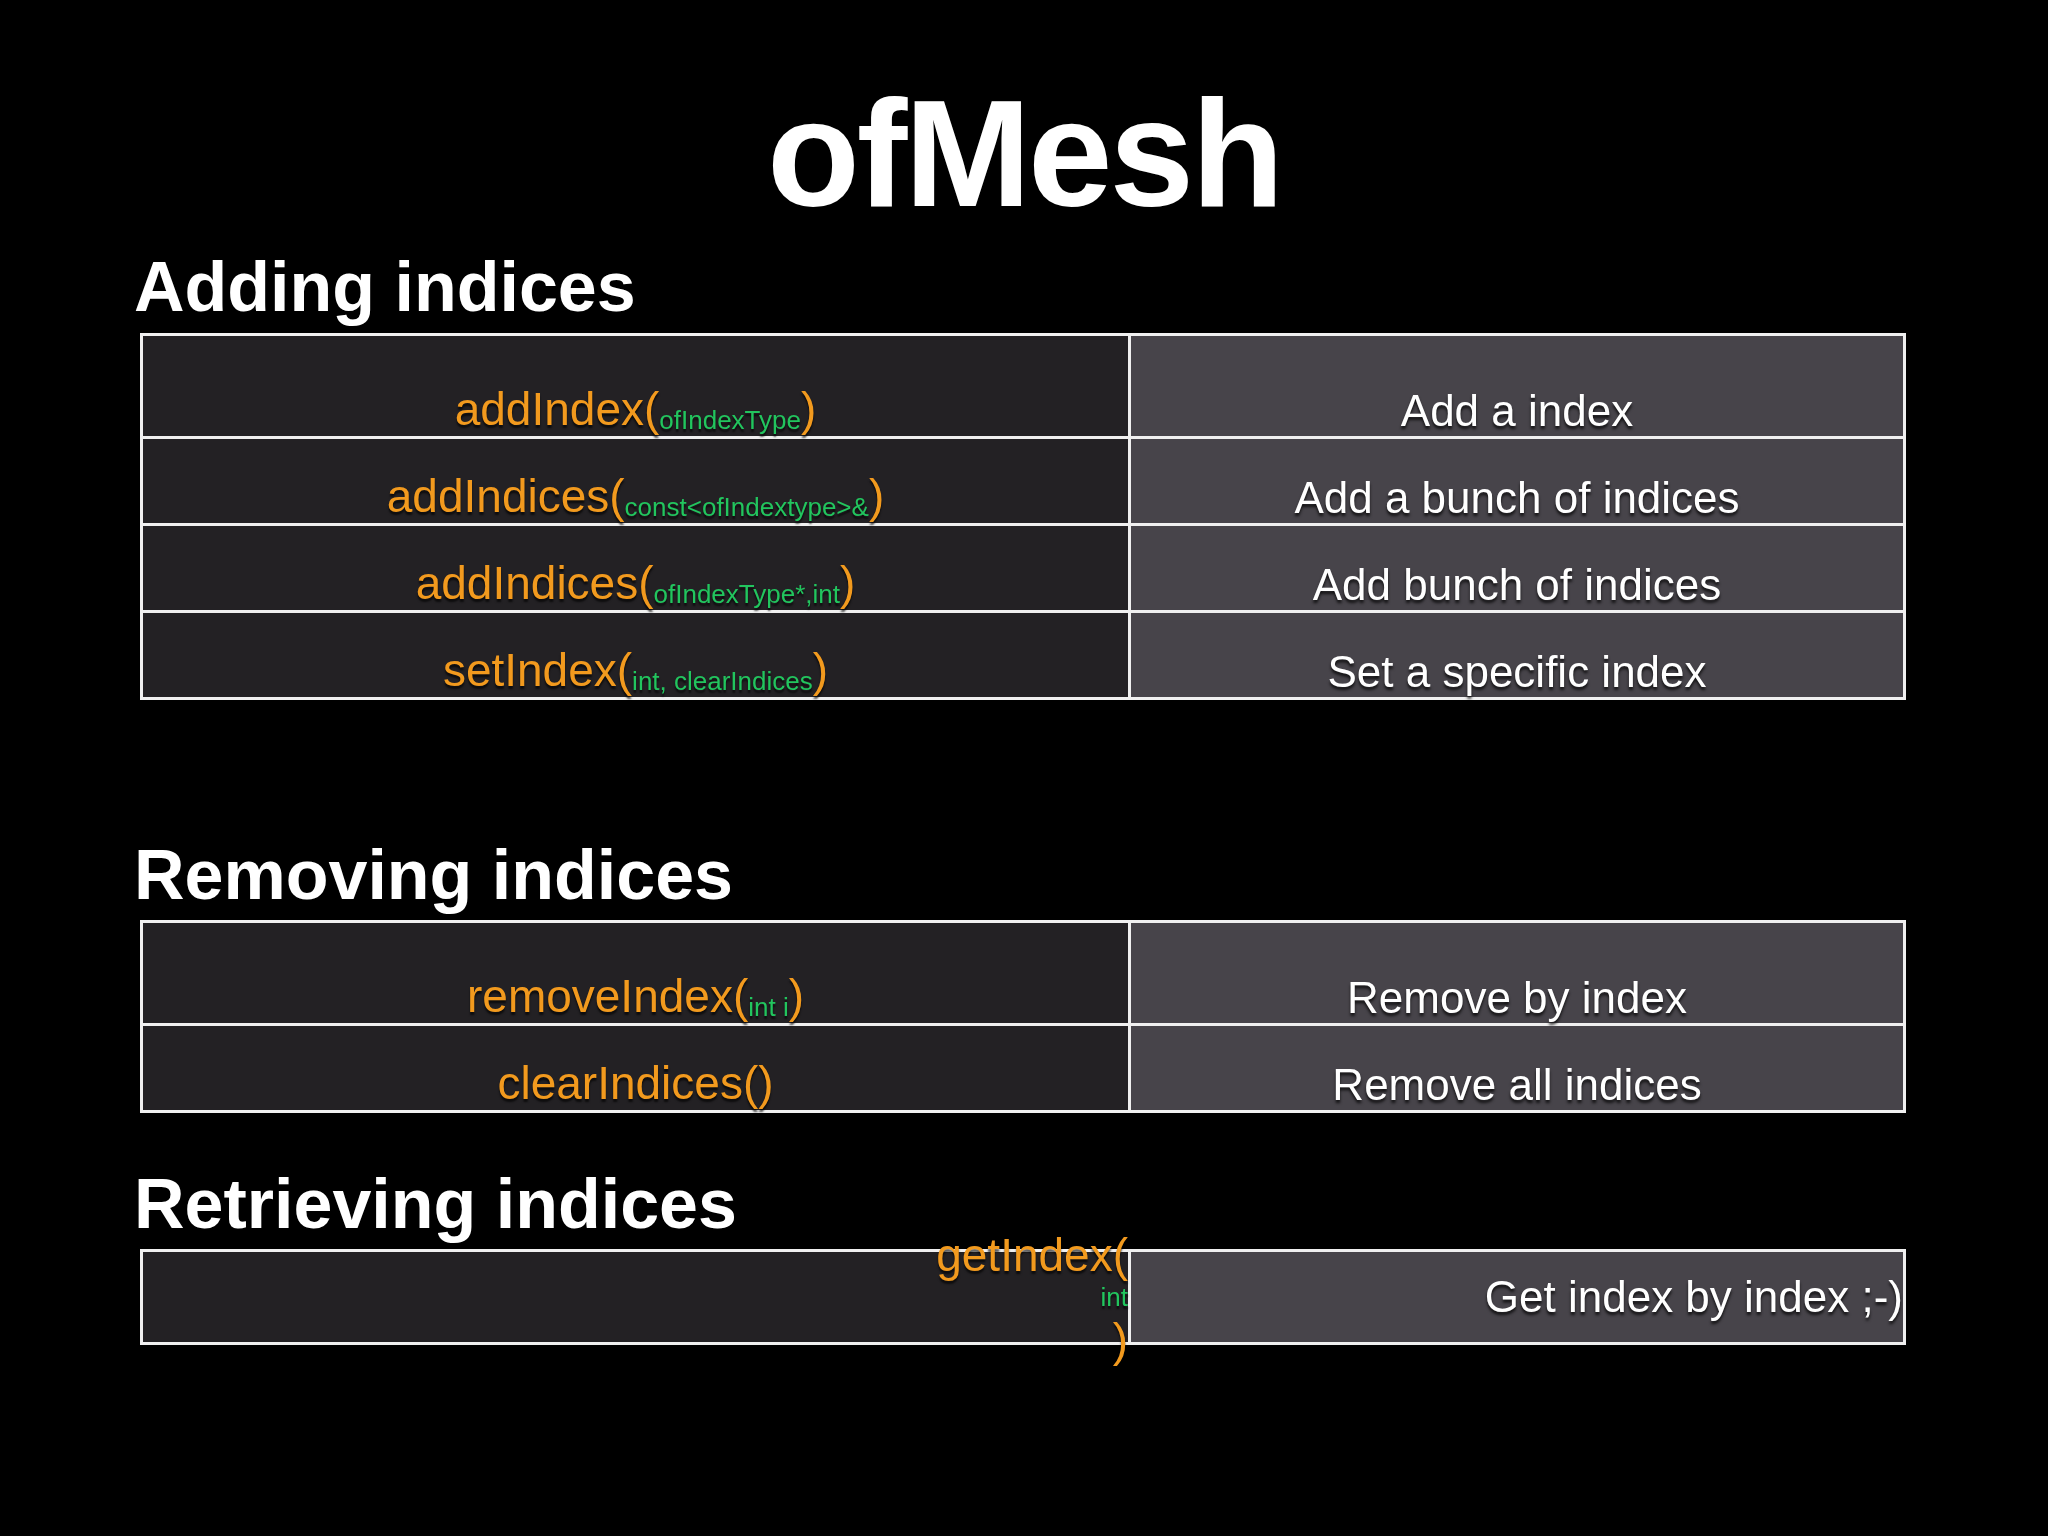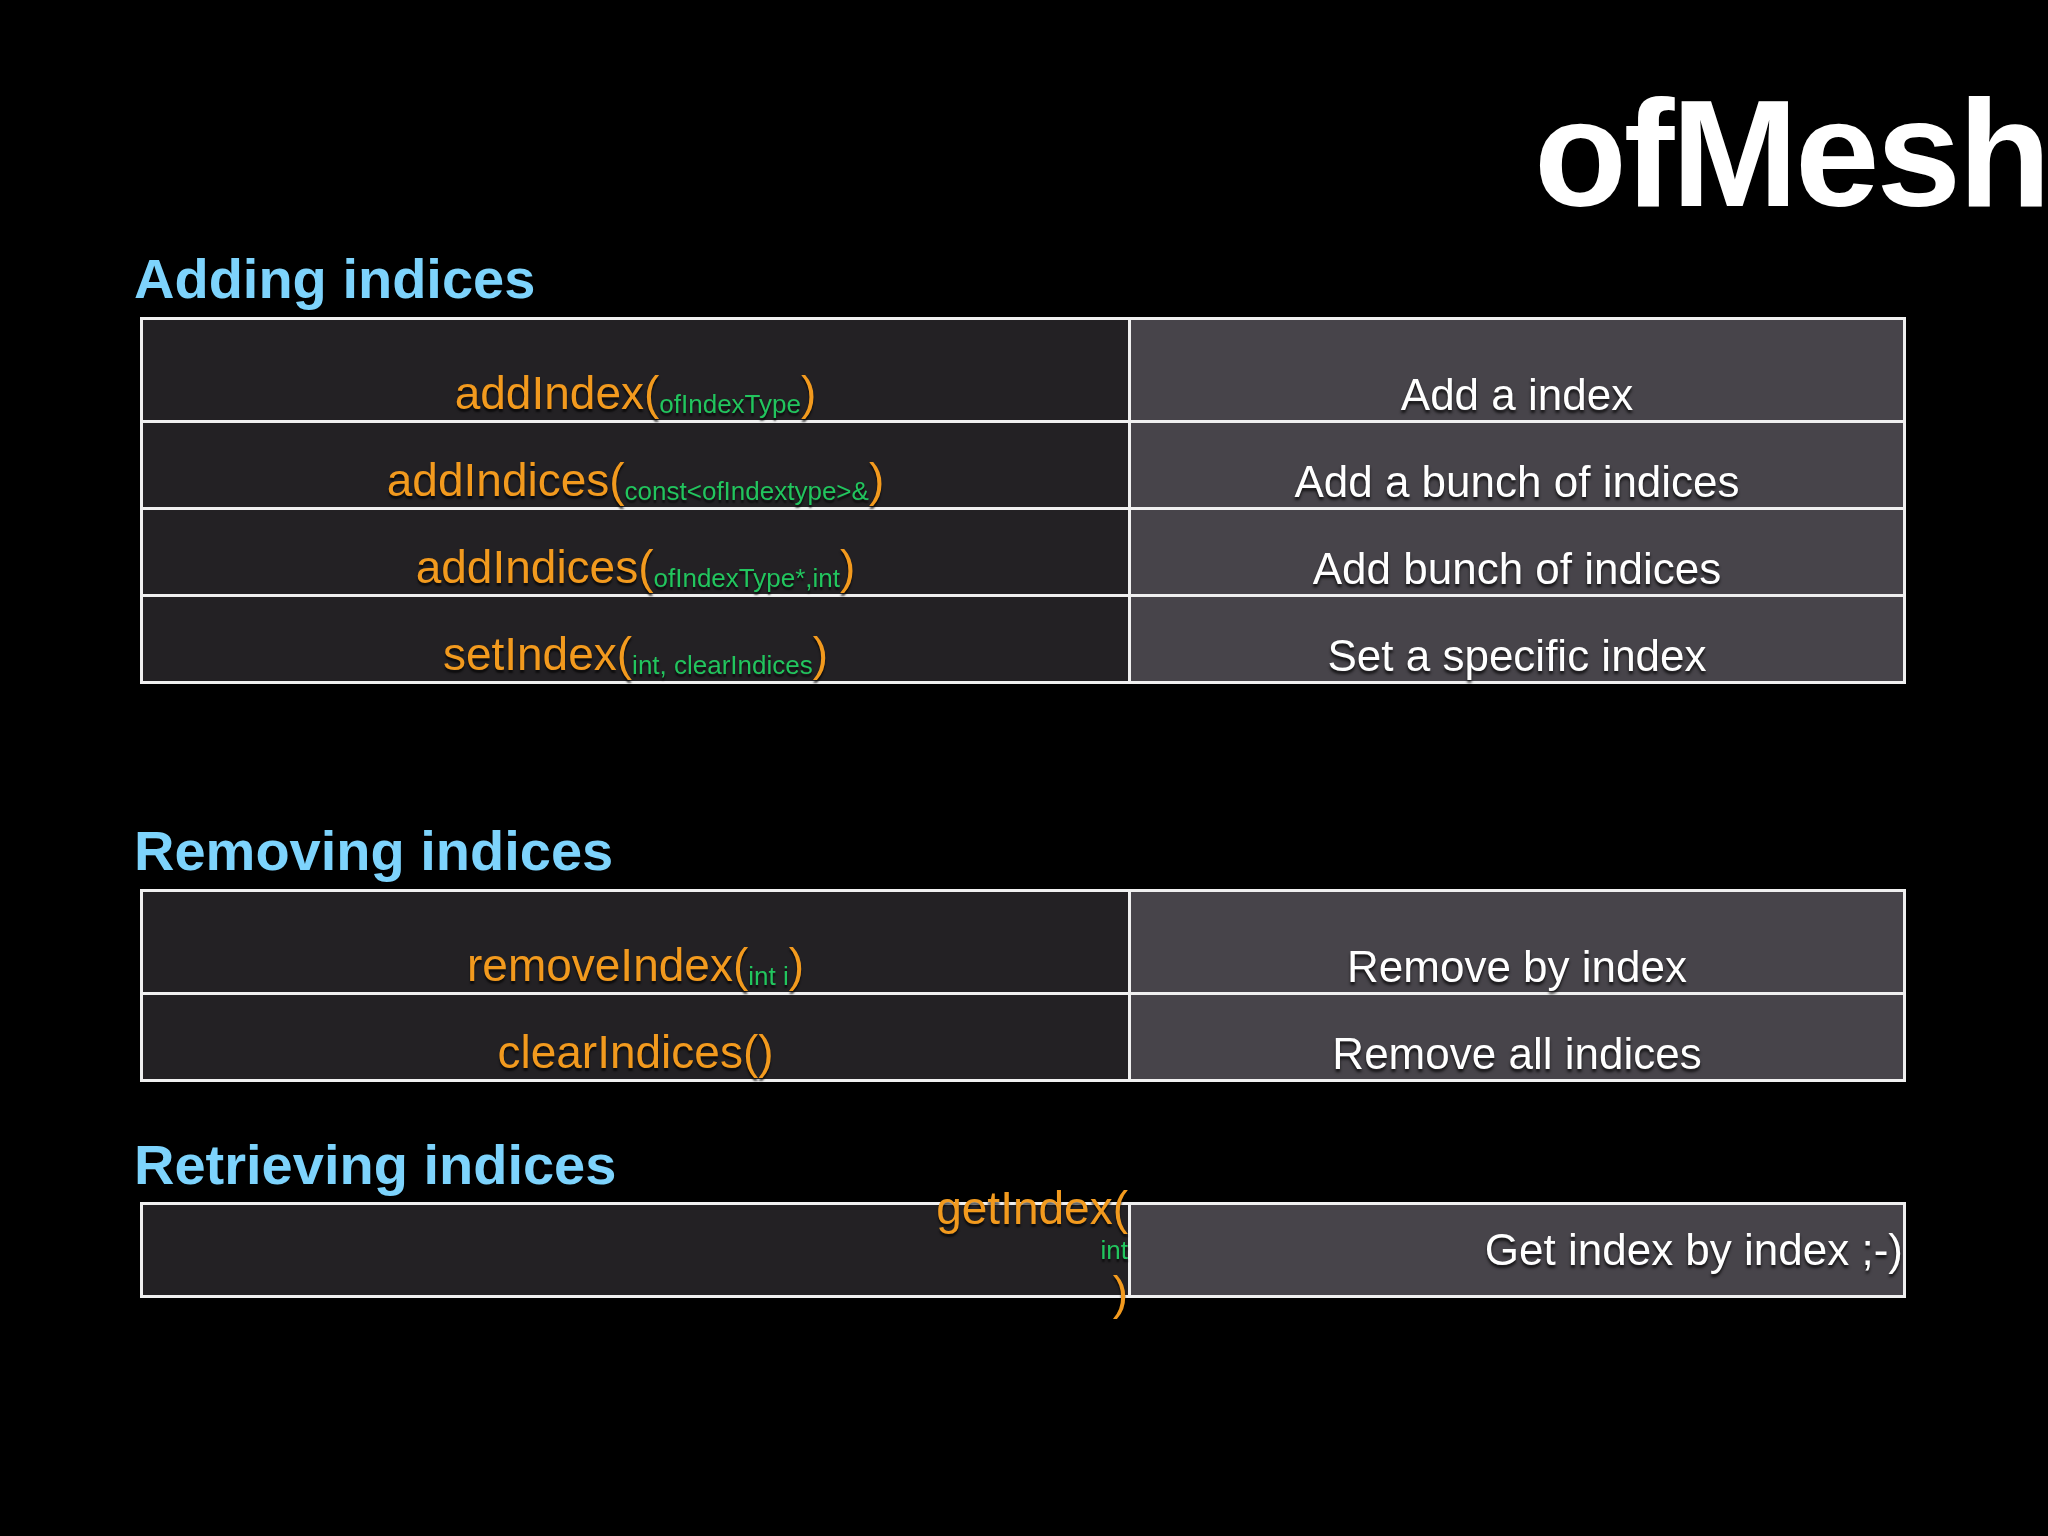--- a/index.html
+++ b/index.html
@@ -14,32 +14,32 @@
     font-family: "Liberation Sans", sans-serif;
   }
   .slide {
     position: relative;
     width: 2048px;
     height: 1536px;
     background: #000000;
   }
   .title {
     margin: 68px 0 0 0;
-    text-align: right;
+    text-align: center;
     color: #ffffff;
     font-size: 152px;
     line-height: 1.12;
     font-weight: bold;
     letter-spacing: -3px;
     text-shadow: 0 4px 4px rgba(0,0,0,0.8);
   }
   .heading {
     margin: 0 0 6px 134px;
-    color: #7dd3fc;
-    font-size: 56px;
+    color: #ffffff;
+    font-size: 70px;
     line-height: 1.12;
     font-weight: bold;
     letter-spacing: 0px;
     text-shadow: 0 3px 3px rgba(0,0,0,0.8);
   }
   .h-adding     { margin-top: 10px; }
   .h-removing   { margin-top: 136px; }
   .h-retrieving { margin-top: 52px; }
   .tbl {
     margin-left: 140px;

